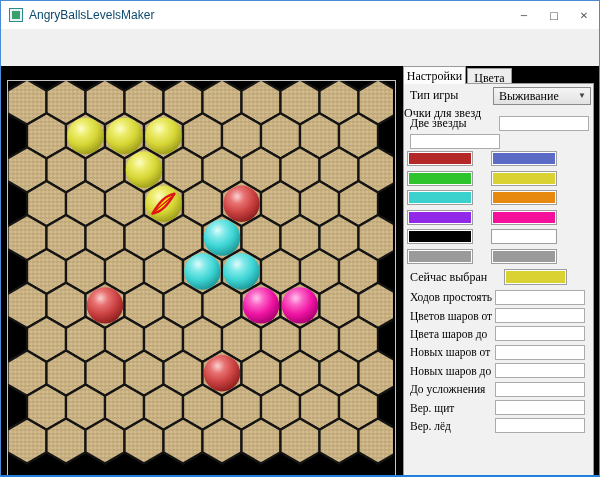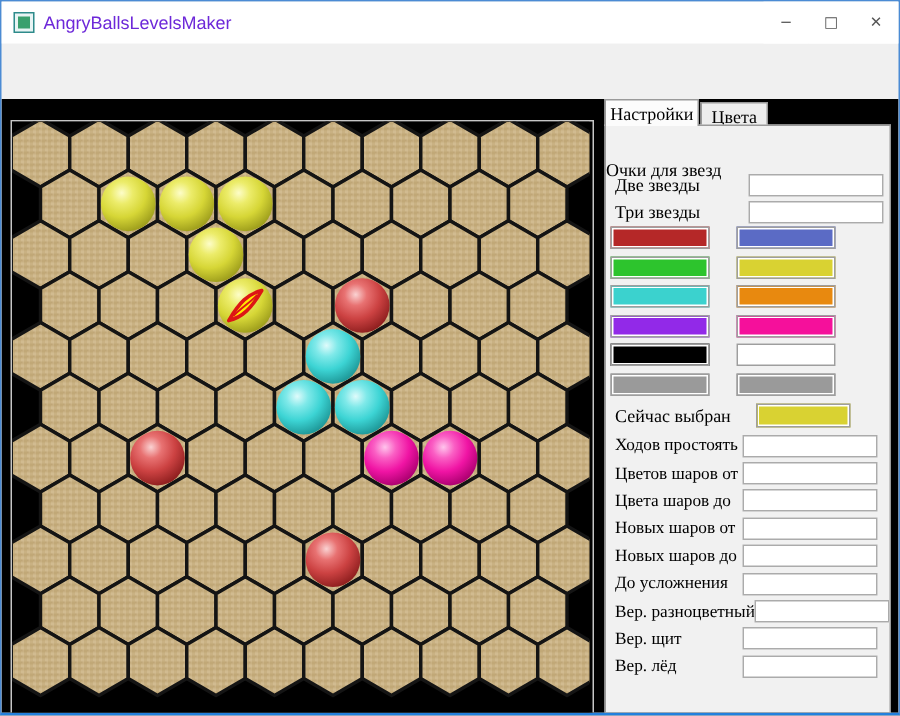--- a/index.html
+++ b/index.html
@@ -10,21 +10,21 @@
     border:1px solid #4B8BD4;border-bottom:2px solid #2280DD;
     overflow:hidden;
   }
   
   .titlebar{position:absolute;left:0;top:0;width:100%;height:28px;background:#FFFFFF;
     display:flex;align-items:center;}
   .app-icon{width:14px;height:14px;margin:0 6px 0 8px;border:1px solid #2E8B8B;
     background:#E8F4F4;position:relative;flex:none;}
   .app-icon::after{content:"";position:absolute;left:2px;top:2px;right:2px;bottom:2px;
     background:#3AA06E;}
-  .title-text{font-family:"Liberation Sans","DejaVu Sans",sans-serif;font-size:12px;color:#6d28d9;}
+  .title-text{font-family:"Liberation Sans","DejaVu Sans",sans-serif;font-size:12px;color:#0c4a6e;}
   .win-buttons{position:absolute;right:0;top:0;height:28px;display:flex;}
   .win-btn{width:30px;height:28px;display:flex;align-items:center;justify-content:center;
     font-family:"DejaVu Sans",sans-serif;font-size:10px;color:#555;cursor:default;background:#FFF;}
   
   .menubar{position:absolute;left:0;top:28px;width:100%;height:17px;background:#FFFFFF;
     border-bottom:1px solid #E3E3E3;display:flex;align-items:center;}
   .menu-item{font-size:12px;color:#000;padding:0 7px;}
   
   .content{position:absolute;left:0;top:45px;width:598px;height:430px;background:#000000;margin-top:20px;}
   
@@ -245,28 +245,34 @@
           <circle cx="214" cy="292.2" r="18.2" fill="url(#g_red)"></circle>
    </svg>
       </div>
 
     <div class="tabstrip">
       <div class="tab active">Настройки</div>
       <div class="tab inactive">Цвета</div>
     </div>
 
     <div class="tabpage">
+      <div class="row-gametype">
+        <span class="lbl">Тип игры</span>
+        <div class="combo">
+          <span>Выживание</span>
+          <span class="arrow">▼</span>
+        </div>
+      </div>
       <div class="stars-header">Очки для звезд</div>
       <div class="star-rows" id="star-rows">
           <div class="frow">
             <span class="lbl">Две звезды</span>
             <input class="tinput" style="">
           </div>
           <div class="frow">
-            <span class="lbl">Три звезды</span>
             <input class="tinput" style="">
           </div>
         </div>
       <div class="swatch-grid" id="swatch-grid">
           <div class="sw-row">
             <div class="swatch" style="background: rgb(181, 40, 40);"></div>
             <div class="swatch right" style="background: rgb(91, 107, 197);"></div>
           </div>
           <div class="sw-row">
             <div class="swatch" style="background: rgb(45, 196, 45);"></div>
@@ -312,24 +318,20 @@
           </div>
           <div class="frow2">
             <span class="lbl">Новых шаров до</span>
             <input class="tinput" style="">
           </div>
           <div class="frow2">
             <span class="lbl">До усложнения</span>
             <input class="tinput" style="">
           </div>
           <div class="frow2">
-            <span class="lbl">Вер. разноцветный</span>
-            <input class="tinput" style="">
-          </div>
-          <div class="frow2">
             <span class="lbl">Вер. щит</span>
             <input class="tinput" style="">
           </div>
           <div class="frow2">
             <span class="lbl">Вер. лёд</span>
             <input class="tinput" style="">
           </div>
         </div>
     </div>
 

